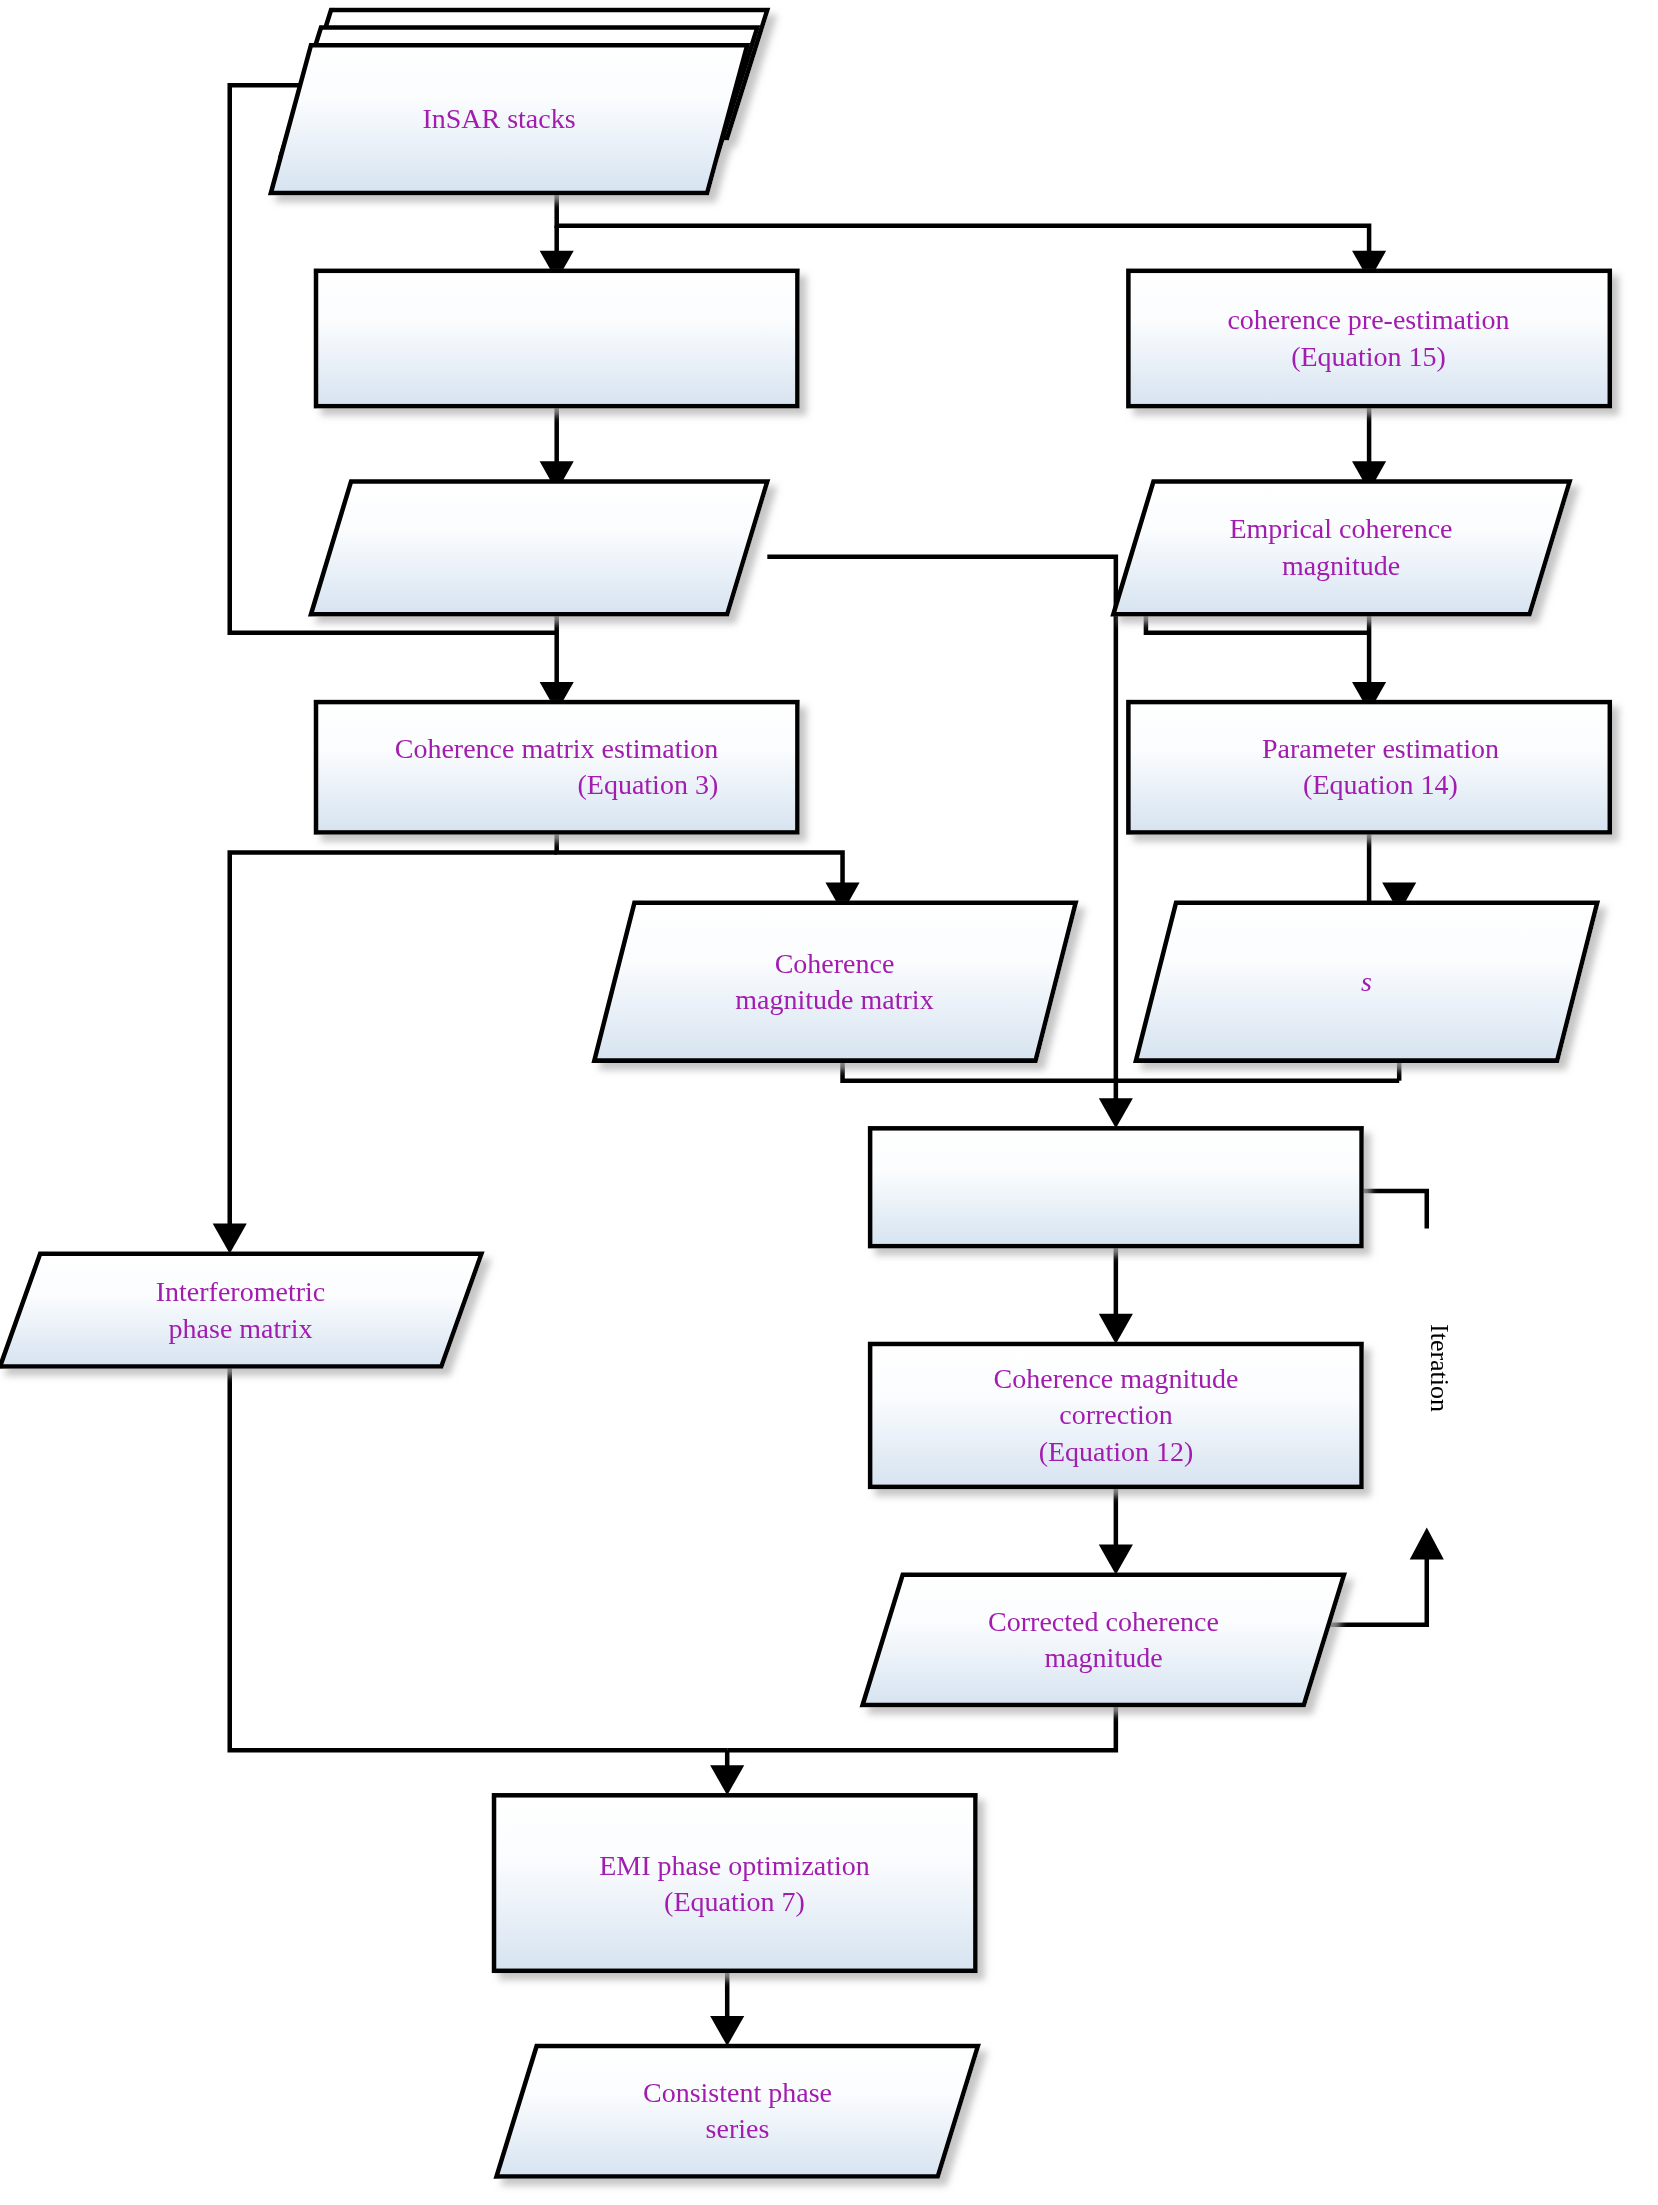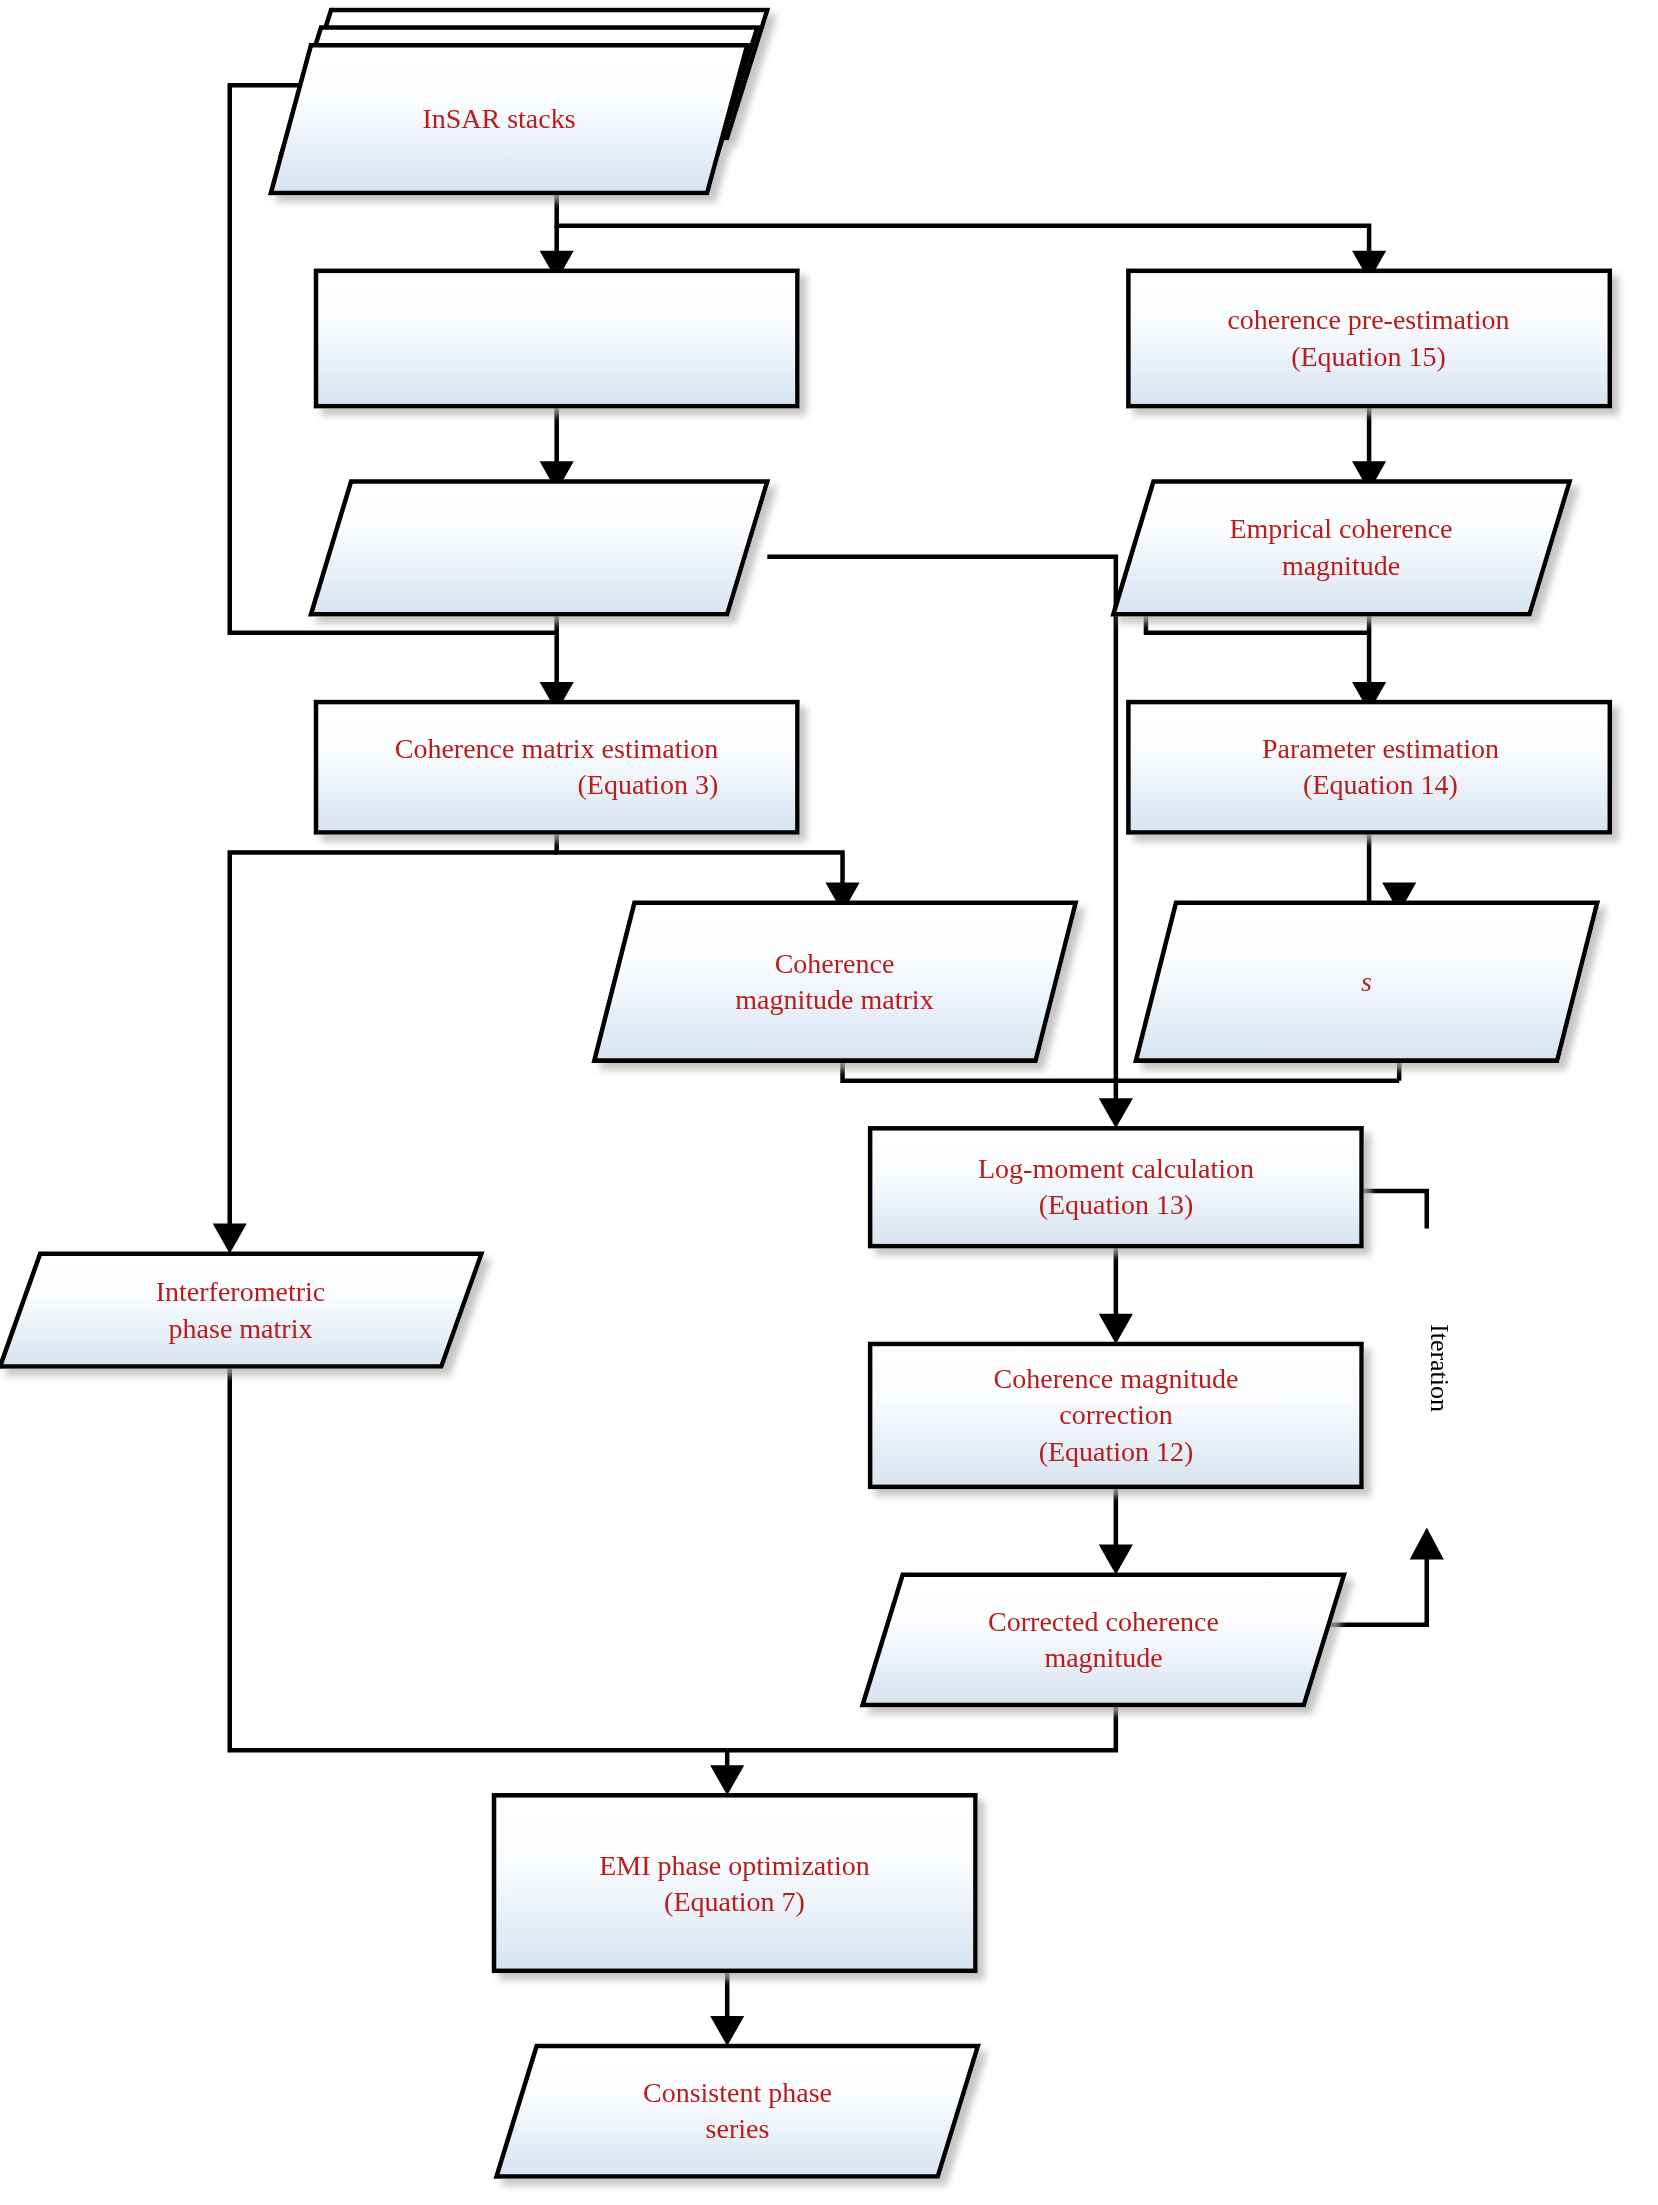--- a/index.html
+++ b/index.html
@@ -6,21 +6,21 @@
   body{font-family:"Liberation Serif", serif;}
   #canvas{position:relative;width:1658px;height:2205px;background:#fff;overflow:hidden;}
   svg.layer{position:absolute;left:0;top:0;width:1658px;height:2205px;}
   .nodeLabel{
     position:absolute;
     display:flex;
     align-items:center;
     justify-content:center;
     text-align:center;
     font-family:"Liberation Serif", serif;
-    color:#b91c1c;
+    color:#a21caf;
     font-size:28px;
     line-height:1.30;
     white-space:pre-line;
     pointer-events:none;
   }
   .nodeLabel.italic{font-style:italic;}
   .vertLabel{
     position:absolute;
     font-family:"Liberation Serif", serif;
     font-size:26px;
@@ -176,22 +176,20 @@
 (Equation 14)</div>
 
   <div class="nodeLabel" style="left:594px;top:903px;width:481px;height:158px;">Coherence
 magnitude matrix</div>
 
   <div class="nodeLabel italic" style="left:1136px;top:903px;width:461px;height:158px;">s</div>
 
   <div class="nodeLabel" style="left:0px;top:1254px;width:481px;height:113px;">Interferometric
 phase matrix</div>
 
-  <div class="nodeLabel" style="left:870px;top:1128px;width:492px;height:118px;">Log-moment calculation
-(Equation 13)</div>
 
   <div class="nodeLabel" style="left:870px;top:1344px;width:492px;height:143px;">Coherence magnitude
 correction
 (Equation 12)</div>
 
   <div class="nodeLabel" style="left:863px;top:1575px;width:481px;height:130px;">Corrected coherence
 magnitude</div>
 
   <div class="nodeLabel" style="left:494px;top:1796px;width:481px;height:176px;">EMI phase optimization
 (Equation 7)</div>

